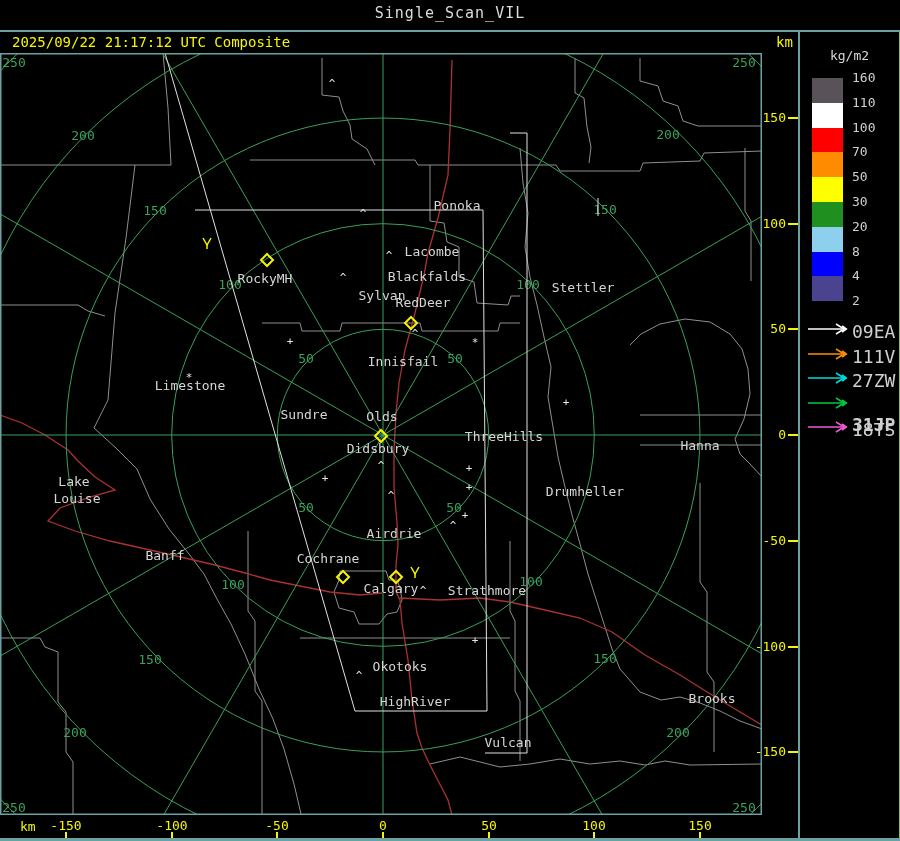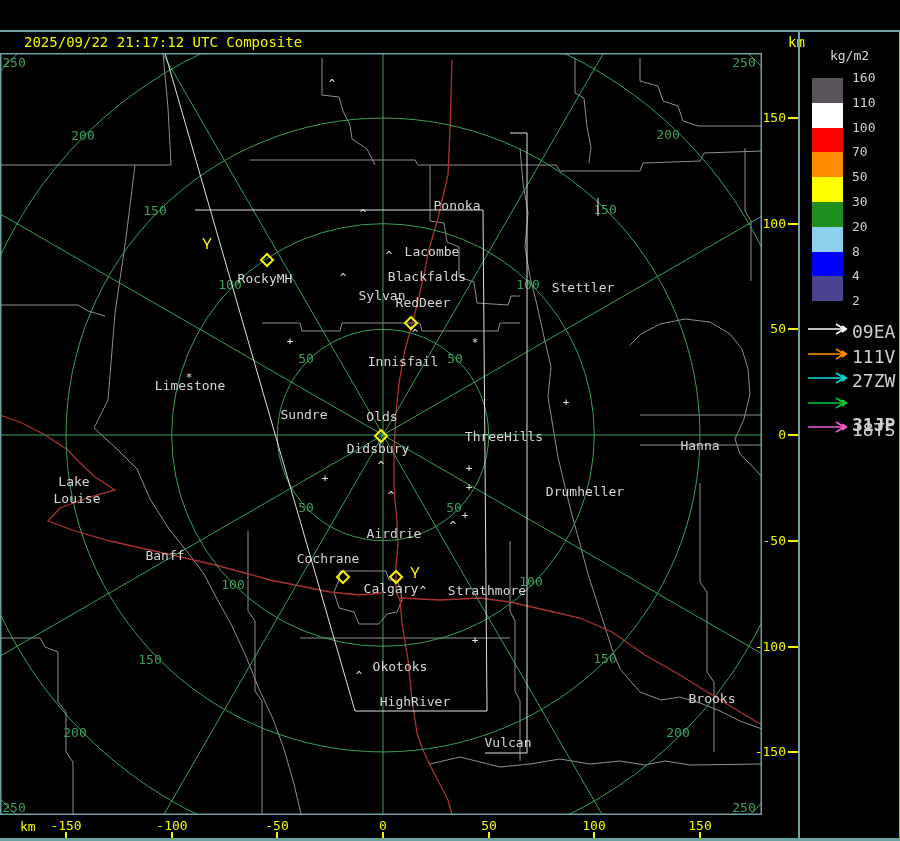--- a/index.html
+++ b/index.html
@@ -1,21 +1,21 @@
 <!DOCTYPE html>
 <html><head>
 <meta charset="utf-8">
 <style>
   html,body{margin:0;padding:0;background:#000;}
   .app{position:relative;width:900px;height:841px;background:#000;overflow:hidden;
        font-family:"DejaVu Sans Mono","Liberation Mono",monospace;}
   .titlebar{position:absolute;left:0;top:0;width:900px;height:30px;color:#dcdcdc;
             font-size:15px;letter-spacing:1px;text-align:center;line-height:26px;}
   .title-sep{position:absolute;left:0;top:30px;width:900px;height:2px;background:#6aa2a2;}
-  .infobar{position:absolute;left:16px;top:32px;width:788px;height:21px;}
+  .infobar{position:absolute;left:4px;top:32px;width:788px;height:21px;}
   .timestamp{position:absolute;left:8px;top:2px;color:#f5f500;font-size:14px;}
   .km-top{position:absolute;left:772px;top:2px;color:#f5f500;font-size:14px;}
   #map-svg{position:absolute;left:0;top:53px;}
   #right-axis{position:absolute;left:762px;top:53px;width:36px;height:762px;}
   .raxis-label{position:absolute;color:#f5f500;font-size:13px;white-space:nowrap;}
   .raxis-tick{position:absolute;width:10px;height:2px;background:#f5f500;left:26px;}
   #bottom-axis{position:absolute;left:0;top:815px;width:900px;height:23px;}
   .km-bottom{position:absolute;left:20px;top:4px;color:#f5f500;font-size:13px;}
   .baxis-label{position:absolute;color:#f5f500;font-size:13px;top:3px;transform:translateX(-50%);}
   .baxis-tick{position:absolute;width:2px;height:7px;background:#f5f500;top:17px;}
@@ -26,20 +26,23 @@
                color:#d8d8d8;font-size:13px;}
   .swatch{position:absolute;left:12px;width:31px;height:25px;}
   .swatch-label{position:absolute;left:52px;color:#d0d0d0;font-size:13px;}
   .station-label{position:absolute;left:52px;color:#d0d0d0;font-size:18px;}
   .station-arrow{position:absolute;left:6px;}
 </style>
 </head>
 <body>
 
 <div class="app">
+  <div class="titlebar">
+    <span>Single_Scan_VIL</span>
+  </div>
   <div class="title-sep"></div>
   <div class="infobar">
     <span class="timestamp">2025/09/22 21:17:12 UTC Composite</span>
     <span class="km-top">km</span>
   </div>
 
   <svg id="map-svg" width="762" height="762" viewBox="0 0 762 762">
       <defs>
         <clipPath id="mapclip">
           <rect x="1" y="1" width="760" height="760"></rect>

